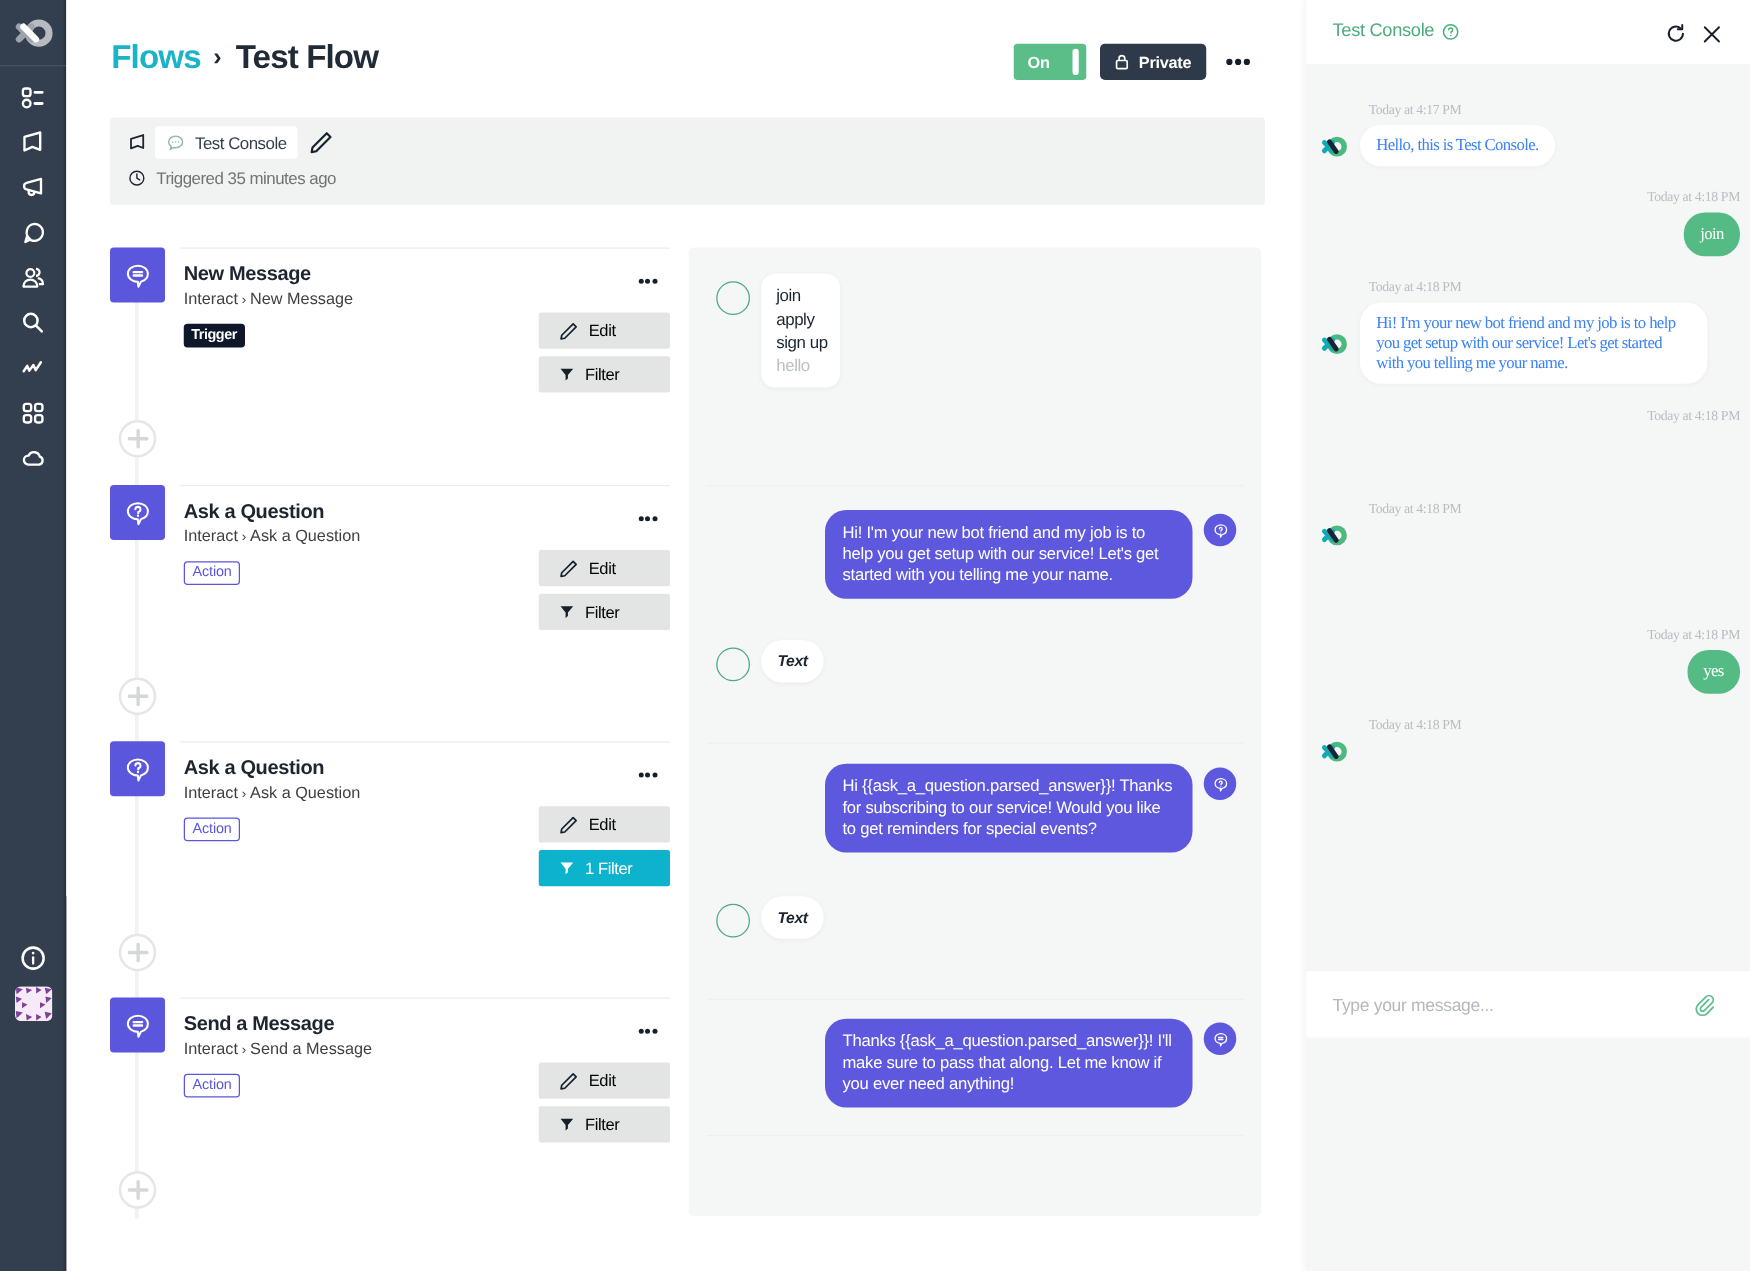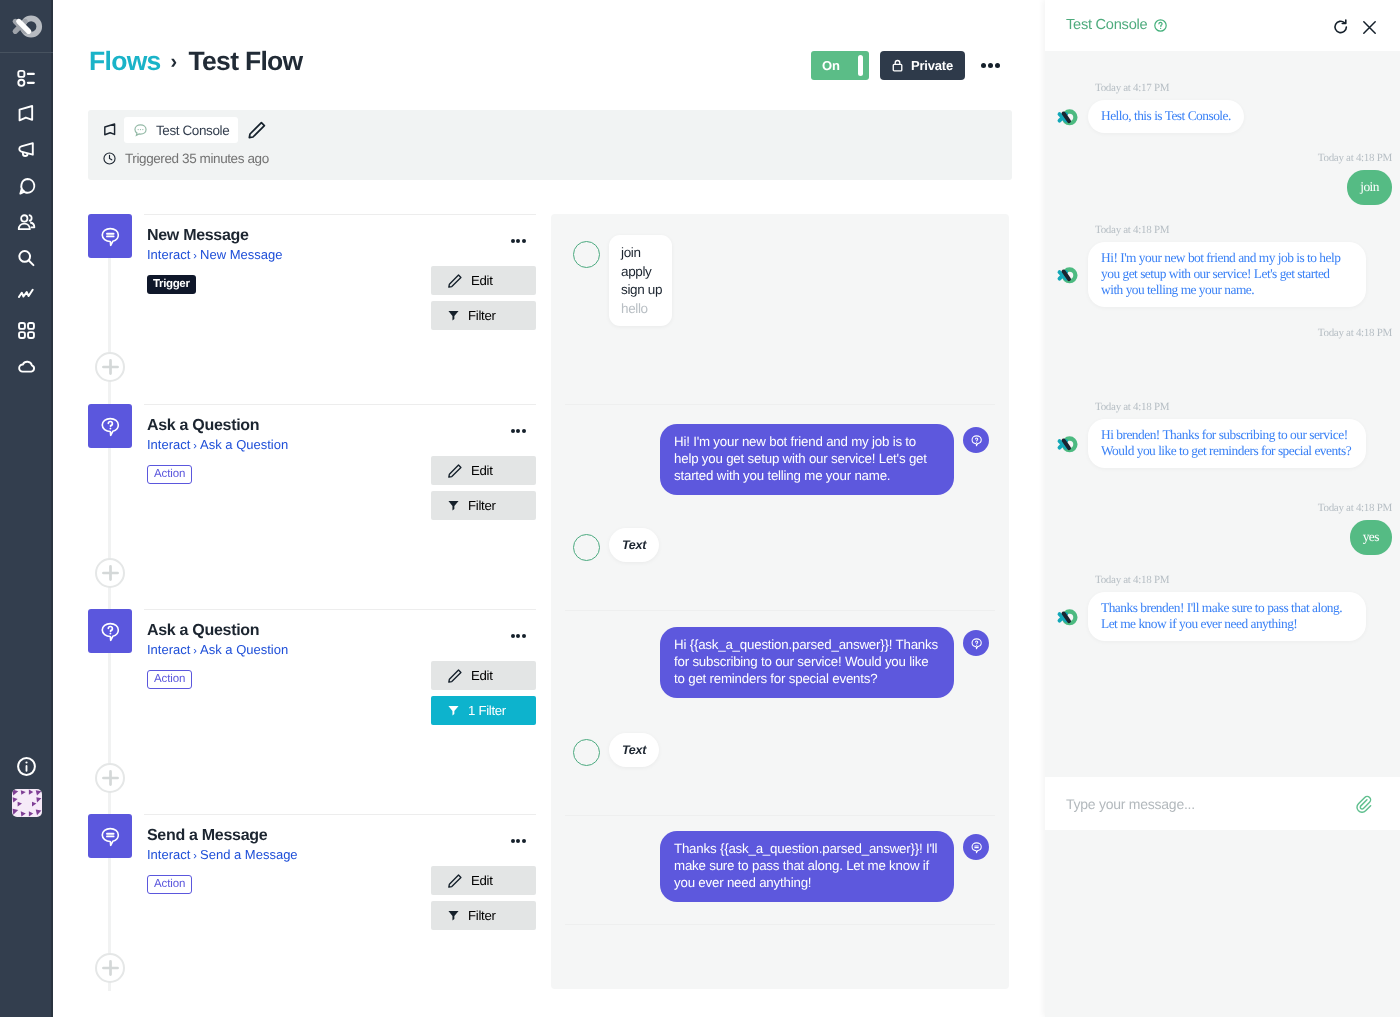--- a/index.html
+++ b/index.html
@@ -17,21 +17,21 @@
   
   .rail { position:absolute; left:0; top:0; width:53px; height:1017px; background:#333e4e; border-right:2px solid #2a333f; }
   .rail-logo { position:absolute; left:0; top:0; width:53px; height:53px; display:flex; align-items:center; justify-content:center; }
   .rail-div { position:absolute; left:0; top:52px; width:53px; height:1px; background:#47525f; }
   .rail-items { position:absolute; left:0; top:60px; width:53px; }
   .rail-item { width:53px; height:36px; display:flex; align-items:center; justify-content:center; cursor:pointer; }
   .rail-bottom { position:absolute; left:0; top:750px; width:53px; }
   .rail-avatar { width:30px; height:28px; border-radius:5px; overflow:hidden; display:flex; }
 
   
-  .main { position:absolute; left:53px; top:16px; width:992px; height:717px; background:#fff; }
+  .main { position:absolute; left:53px; top:0; width:992px; height:717px; background:#fff; }
   .crumbs { position:absolute; left:36px; top:30px; font-size:26.5px; font-weight:bold; letter-spacing:-0.7px; white-space:nowrap; line-height:30px; }
   .crumb-link { color:#1ab3c8; cursor:pointer; }
   .crumb-sep { color:#212b36; font-size:20px; font-weight:bold; margin:0 12px 0 10px; position:relative; top:-2px; }
   .crumb-cur { color:#212b36; }
 
   .hdr-actions { position:absolute; left:758px; top:35px; display:flex; align-items:center; gap:11px; }
   .toggle { width:58px; height:29px; border-radius:3px; background:#5bbd87; display:flex; align-items:center; position:relative; cursor:pointer; }
   .toggle-label { color:#fff; font-size:13px; letter-spacing:-0.2px; font-weight:bold; margin-left:11px; }
   .toggle-knob { position:absolute; right:6px; top:4px; width:5px; height:21px; background:#fff; border-radius:2.5px; }
   .privbtn { height:29px; width:85px; border-radius:4px; background:#2e3a4a; color:#fff; display:flex; align-items:center; gap:8px; padding:0 12px; font-size:13px; letter-spacing:-0.2px; font-weight:bold; cursor:pointer; }
@@ -45,21 +45,21 @@
   .pencil-btn { margin-left:4px; cursor:pointer; display:flex; }
   .infobar-row2 { position:absolute; left:14px; top:41px; display:flex; align-items:center; gap:8px; font-size:13.5px; letter-spacing:-0.4px; color:#737373; }
 
   
   .flowcol { position:absolute; left:33px; top:0px; width:450px; z-index:1; }
   .spine { position:absolute; left:55px; top:240px; width:3px; height:735px; background:#f1f2f2; z-index:0; }
   .node { position:relative; }
   .node-icon { position:absolute; left:2px; top:0; width:44px; height:44px; border-radius:3px; background:#5b57dd; z-index:2; display:flex; align-items:center; justify-content:center; }
   .node-body { position:absolute; left:58px; top:0; width:392px; border-top:1px solid #ededed; padding:11px 0 0 3px; }
   .node-title { font-size:16px; font-weight:bold; color:#1c2530; letter-spacing:-0.3px; line-height:20px; }
-  .node-sub { margin-top:1px; font-size:13px; letter-spacing:0px; color:#1d4ed8; line-height:16px; }
+  .node-sub { margin-top:1px; font-size:13px; letter-spacing:0px; color:#404040; line-height:16px; }
   .node-sub .sep { margin:0 3px; font-size:11px; }
   .badge { display:inline-block; margin-top:11px; font-size:11.5px; letter-spacing:-0.35px; font-weight:bold; padding:3px 6px 3px; border-radius:3px; line-height:12.5px; }
   .badge.trigger { background:#0f172a; color:#fff; }
   .badge.action { background:#fff; color:#5b57dd; border:1px solid #5b57dd; font-weight:normal; letter-spacing:-0.1px; padding:2px 6px; }
   .node-dots { position:absolute; right:10px; top:24px; display:flex; gap:1.6px; cursor:pointer; }
   .node-dots i { width:4.1px; height:4.1px; border-radius:50%; background:#15202b; display:block; }
   .node-btns { position:absolute; right:0px; top:51px; width:105px; }
   .nbtn { height:29px; width:105px; display:flex; align-items:center; gap:8px; padding-left:16px; font-size:13.2px; letter-spacing:-0.3px; background:#e3e5e5; color:#000000; border-radius:2px; margin-bottom:6px; cursor:pointer; }
   .nbtn.active { background:#0db3cd; color:#fff; }
   .plus { position:absolute; left:9px; width:30px; height:30px; border-radius:50%; border:2px solid #e5e7e7; background:#fff; z-index:2; display:flex; align-items:center; justify-content:center; cursor:pointer; }
@@ -533,39 +533,37 @@
         </div>
         <div class="msg" style="position: absolute; top: 350px; left: 0px; right: 0px;">
           <div class="ts" style="margin-left:39px">Today at 4:18 PM</div>
           <div class="in-row">
             <span class="bot-av"><svg width="23" height="18" viewBox="0 0 23 18">
                 <circle cx="13.6" cy="9.3" r="5.8" fill="none" stroke="#4cba80" stroke-width="4.3"></circle>
                 <rect x="0.2" y="7.4" width="13.2" height="3.9" rx="1.95" transform="rotate(-45 6.8 9.35)" fill="#13a8b8"></rect>
                 <rect x="0.2" y="7.4" width="13.2" height="3.9" rx="1.95" transform="rotate(45 6.8 9.35)" fill="#13a8b8"></rect>
                 <rect x="3.6" y="7.4" width="13.4" height="3.9" rx="1.95" transform="rotate(55 10.3 9.35)" fill="#1b2430"></rect>
               </svg></span>
-            <div class="in-bub">Hi brenden! Thanks for subscribing to our service! Would you like to get reminders for special events?</div>
           </div>
         </div>
         <div class="msg" style="position: absolute; top: 451px; left: 0px; right: 0px;">
           <div class="ts right">Today at 4:18 PM</div>
           <div class="out-row">
             <div class="out-bub">yes</div>
           </div>
         </div>
         <div class="msg" style="position: absolute; top: 523px; left: 0px; right: 0px;">
           <div class="ts" style="margin-left:39px">Today at 4:18 PM</div>
           <div class="in-row">
             <span class="bot-av"><svg width="23" height="18" viewBox="0 0 23 18">
                 <circle cx="13.6" cy="9.3" r="5.8" fill="none" stroke="#4cba80" stroke-width="4.3"></circle>
                 <rect x="0.2" y="7.4" width="13.2" height="3.9" rx="1.95" transform="rotate(-45 6.8 9.35)" fill="#13a8b8"></rect>
                 <rect x="0.2" y="7.4" width="13.2" height="3.9" rx="1.95" transform="rotate(45 6.8 9.35)" fill="#13a8b8"></rect>
                 <rect x="3.6" y="7.4" width="13.4" height="3.9" rx="1.95" transform="rotate(55 10.3 9.35)" fill="#1b2430"></rect>
               </svg></span>
-            <div class="in-bub">Thanks brenden! I'll make sure to pass that along. Let me know if you ever need anything!</div>
           </div>
         </div>
       </div>
     <div class="tc-input">
       <span class="ph">Type your message...</span>
       <span class="clip">
         <svg width="19" height="19" viewBox="0 0 20 20" fill="none" stroke="#5fbf8e" stroke-width="1.5" stroke-linecap="round">
           <path d="M13.6 6.1 7.2 12.5a1.9 1.9 0 0 0 2.7 2.7l6.5-6.5a3.6 3.6 0 0 0-5.1-5.1L4.7 10.2a5.3 5.3 0 0 0 7.5 7.5l5.3-5.3"></path>
         </svg>
       </span>

